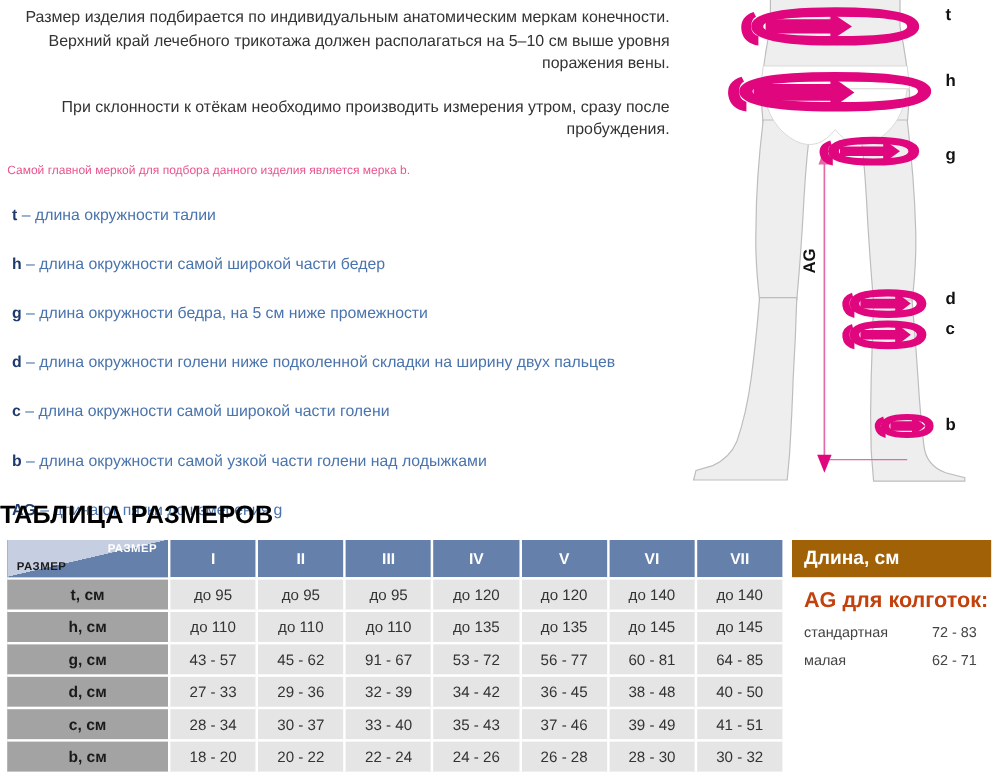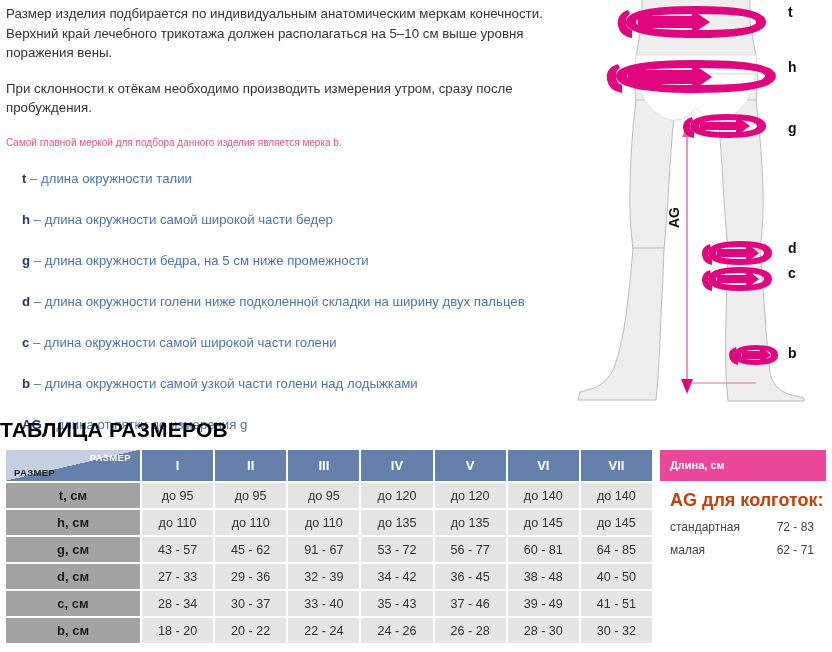--- a/index.html
+++ b/index.html
@@ -14,35 +14,36 @@
   
   #top-area{position:absolute;left:0;top:0;width:832px;height:405px;}
 
   #text-col{position:absolute;left:6px;top:4px;width:552px;}
 
   .para{
     font-size:13.3px;
     line-height:19.5px;
     color:#333333;
     margin:0 0 15px 0;
+    text-align:right;
   }
   .para:first-child{margin-bottom:16px;}
 
   #pink-note{
     font-size:10px;
     line-height:19px;
     color:#e8558f;
     margin:4px 0 18px 0;
   }
 
   .legend-row{
     font-size:13.2px;
     line-height:18px;
     color:#4a74ad;
-    margin:0 0 23px 16px;
+    margin:0 0 23px 4px;
     white-space:nowrap;
   }
   .legend-row .key{
     font-weight:bold;
     color:#1f3b6e;
   }
   .legend-row .dash{color:#4a74ad;}
 
   
   #diagram{position:absolute;left:560px;top:0;width:272px;height:405px;}
@@ -142,22 +143,22 @@
     vertical-align:middle;
     border-top:2px solid #ffffff;
     border-left:2px solid #ffffff;
   }
 
   
   #length-panel{
     position:absolute;left:660px;top:450px;width:166px;
   }
   #length-panel .lp-head{
-    background:#ec4899;color:#ffffff;
-    font-size:11px;font-weight:bold;
+    background:#a16207;color:#ffffff;
+    font-size:16px;font-weight:bold;
     height:31px;line-height:31px;
     padding-left:10px;
     box-sizing:border-box;
   }
   #length-panel .lp-sub{
     font-size:18px;font-weight:bold;color:#c2410c;
     padding:9px 0 0 10px;
   }
   #length-panel .lp-row{
     display:flex;justify-content:space-between;

